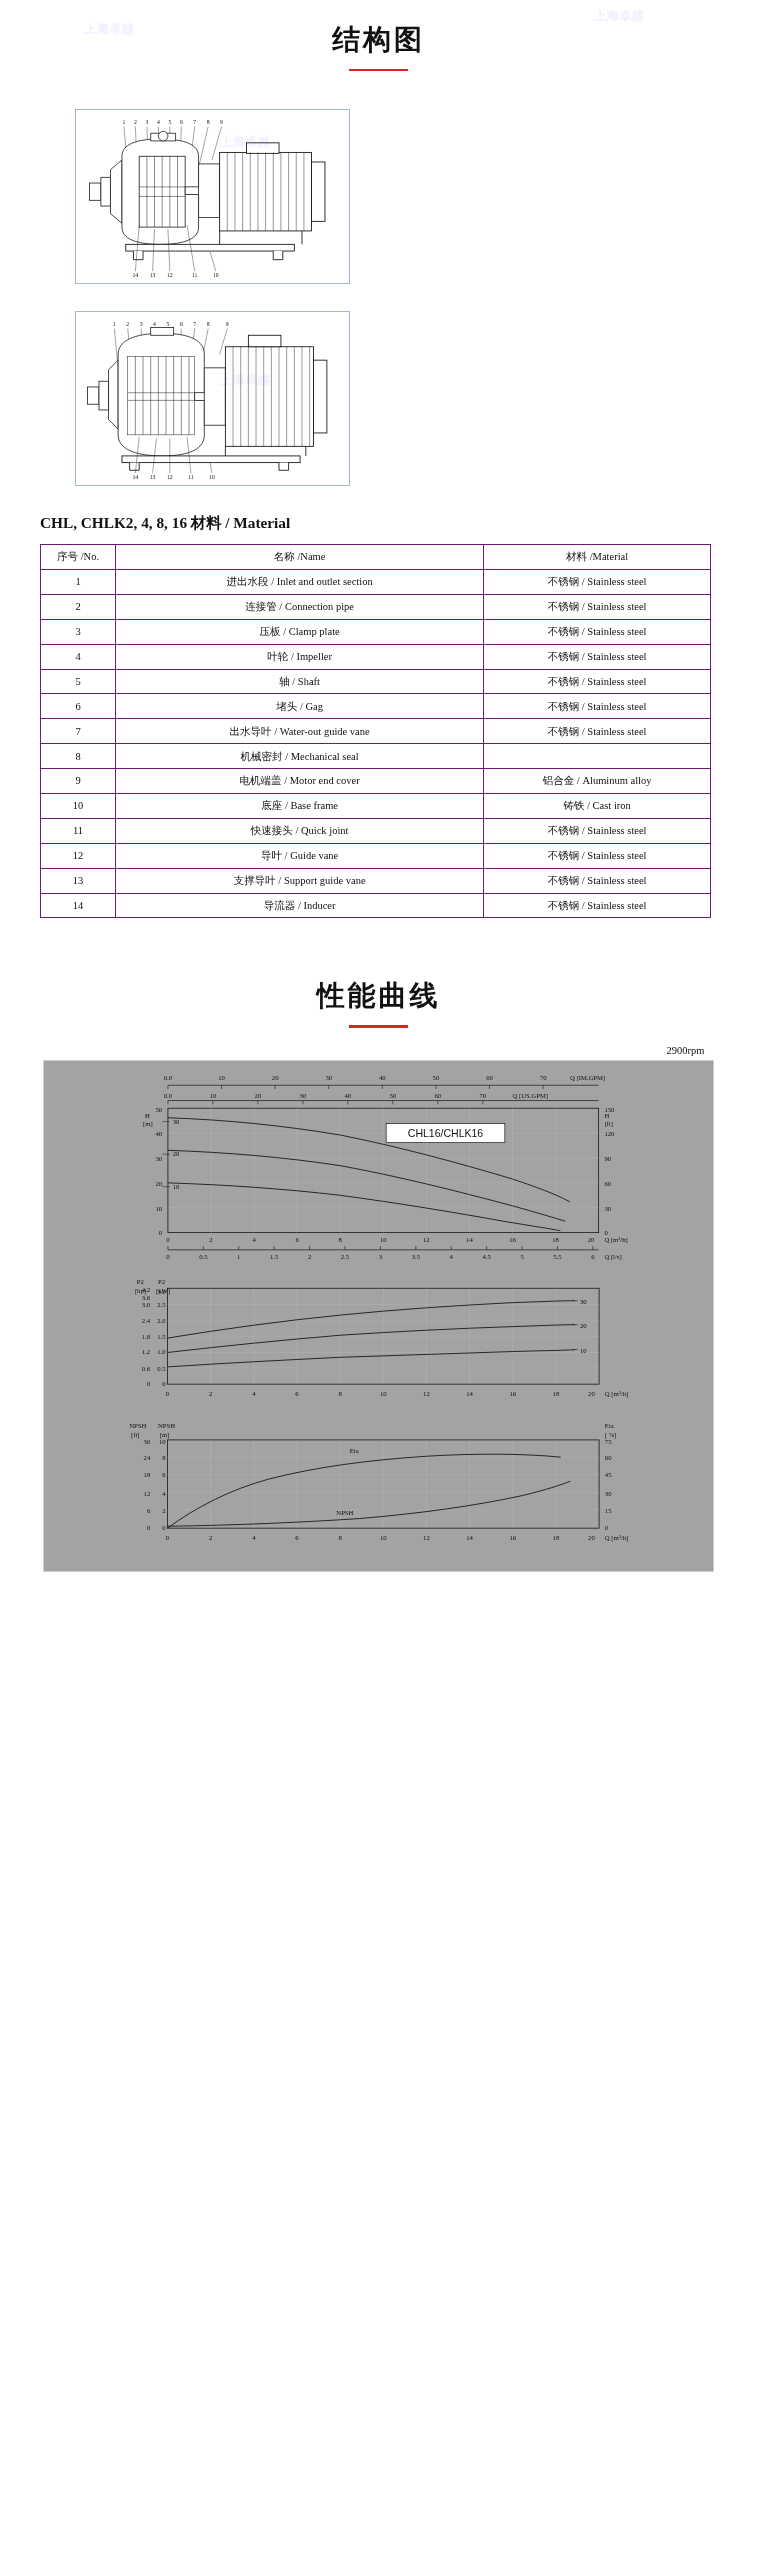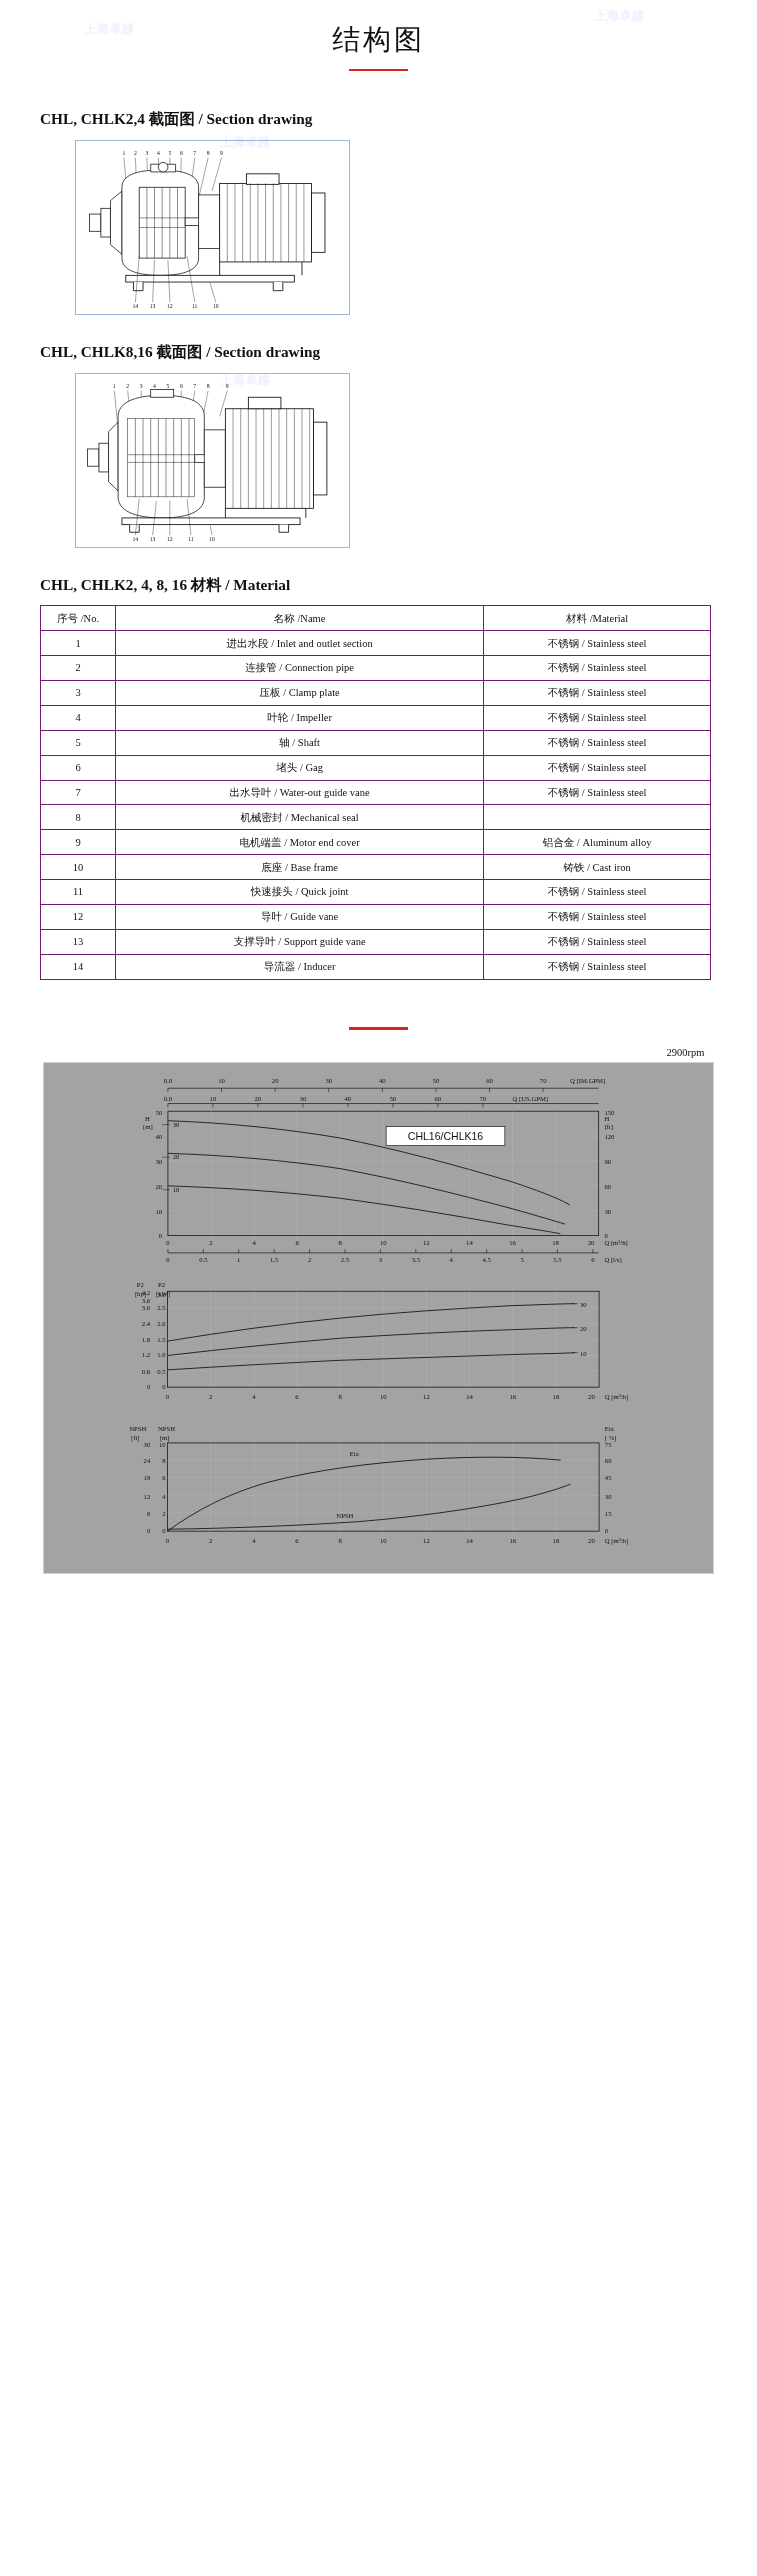--- a/index.html
+++ b/index.html
@@ -9,21 +9,21 @@
     font-family:"Liberation Sans", sans-serif;
     color:#111;
     -webkit-font-smoothing:antialiased;
   }
   .page{position:relative;width:757px;min-height:2576px;overflow:hidden;}
 
   
   .big-title{
     text-align:center;
     font-size:28px;
-    font-weight:normal;
+    font-weight:bold;
     letter-spacing:2.9px;
     color:#111;
     margin:0;
     padding-top:21px;
   }
   .title-rule{
     width:59px;height:2.9px;background:#d22;
     margin:9.6px auto 0 auto;
   }
 
@@ -103,24 +103,20 @@
 </head>
 <body>
 
 <div class="page">
 
   <h1 class="big-title">结构图</h1>
   <div class="title-rule"></div>
 
   <div class="spacer-40"></div>
 
-  <div class="sub-head">
-    <span>CHL, CHLK2,4 截面图</span>
-    <span class="lat">/ Section drawing</span>
-  </div>
 
   <div class="frame one">
     <svg width="271" height="171" viewBox="0 0 283 178">
       <defs>
         <g id="motorfins1"></g>
       </defs>
 
       <g font-size="6" font-family="Liberation Serif, serif" fill="#111" text-anchor="middle">
         <text x="50" y="14">1</text>
           <text x="62" y="14">2</text>
@@ -214,24 +210,20 @@
           <text x="80" y="174">13</text>
           <text x="98" y="174">12</text>
         <text x="124" y="174">11</text>
           <text x="146" y="174">10</text>
       </g>
     </svg>
   </div>
 
   <div class="spacer-28"></div>
 
-  <div class="sub-head">
-    <span>CHL, CHLK8,16 截面图</span>
-    <span class="lat">/ Section drawing</span>
-  </div>
 
   <div class="frame two">
     <svg width="271" height="171" viewBox="0 0 283 178">
       <g font-size="6" font-family="Liberation Serif, serif" fill="#111" text-anchor="middle">
         <text x="40" y="14">1</text>
           <text x="54" y="14">2</text>
           <text x="68" y="14">3</text>
         <text x="82" y="14">4</text>
           <text x="96" y="14">5</text>
           <text x="110" y="14">6</text>
@@ -403,20 +395,21 @@
       <tr>
           <td class="idx">14</td>
           <td class="nm">导流器 / Inducer</td>
           <td class="mt">不锈钢 / Stainless steel</td>
         </tr>
     </tbody>
   </table>
 
   <div class="spacer-40"></div>
 
+  <h1 class="big-title">性能曲线</h1>
   <div class="title-rule"></div>
 
   <div class="spacer-18"></div>
 
   <div class="rpm">2900rpm</div>
 
   <div class="curve-frame">
 
     <svg class="chart-svg" width="633" height="201" viewBox="0 0 660 210" font-family="Liberation Serif, serif" font-size="7" fill="#111">
 

